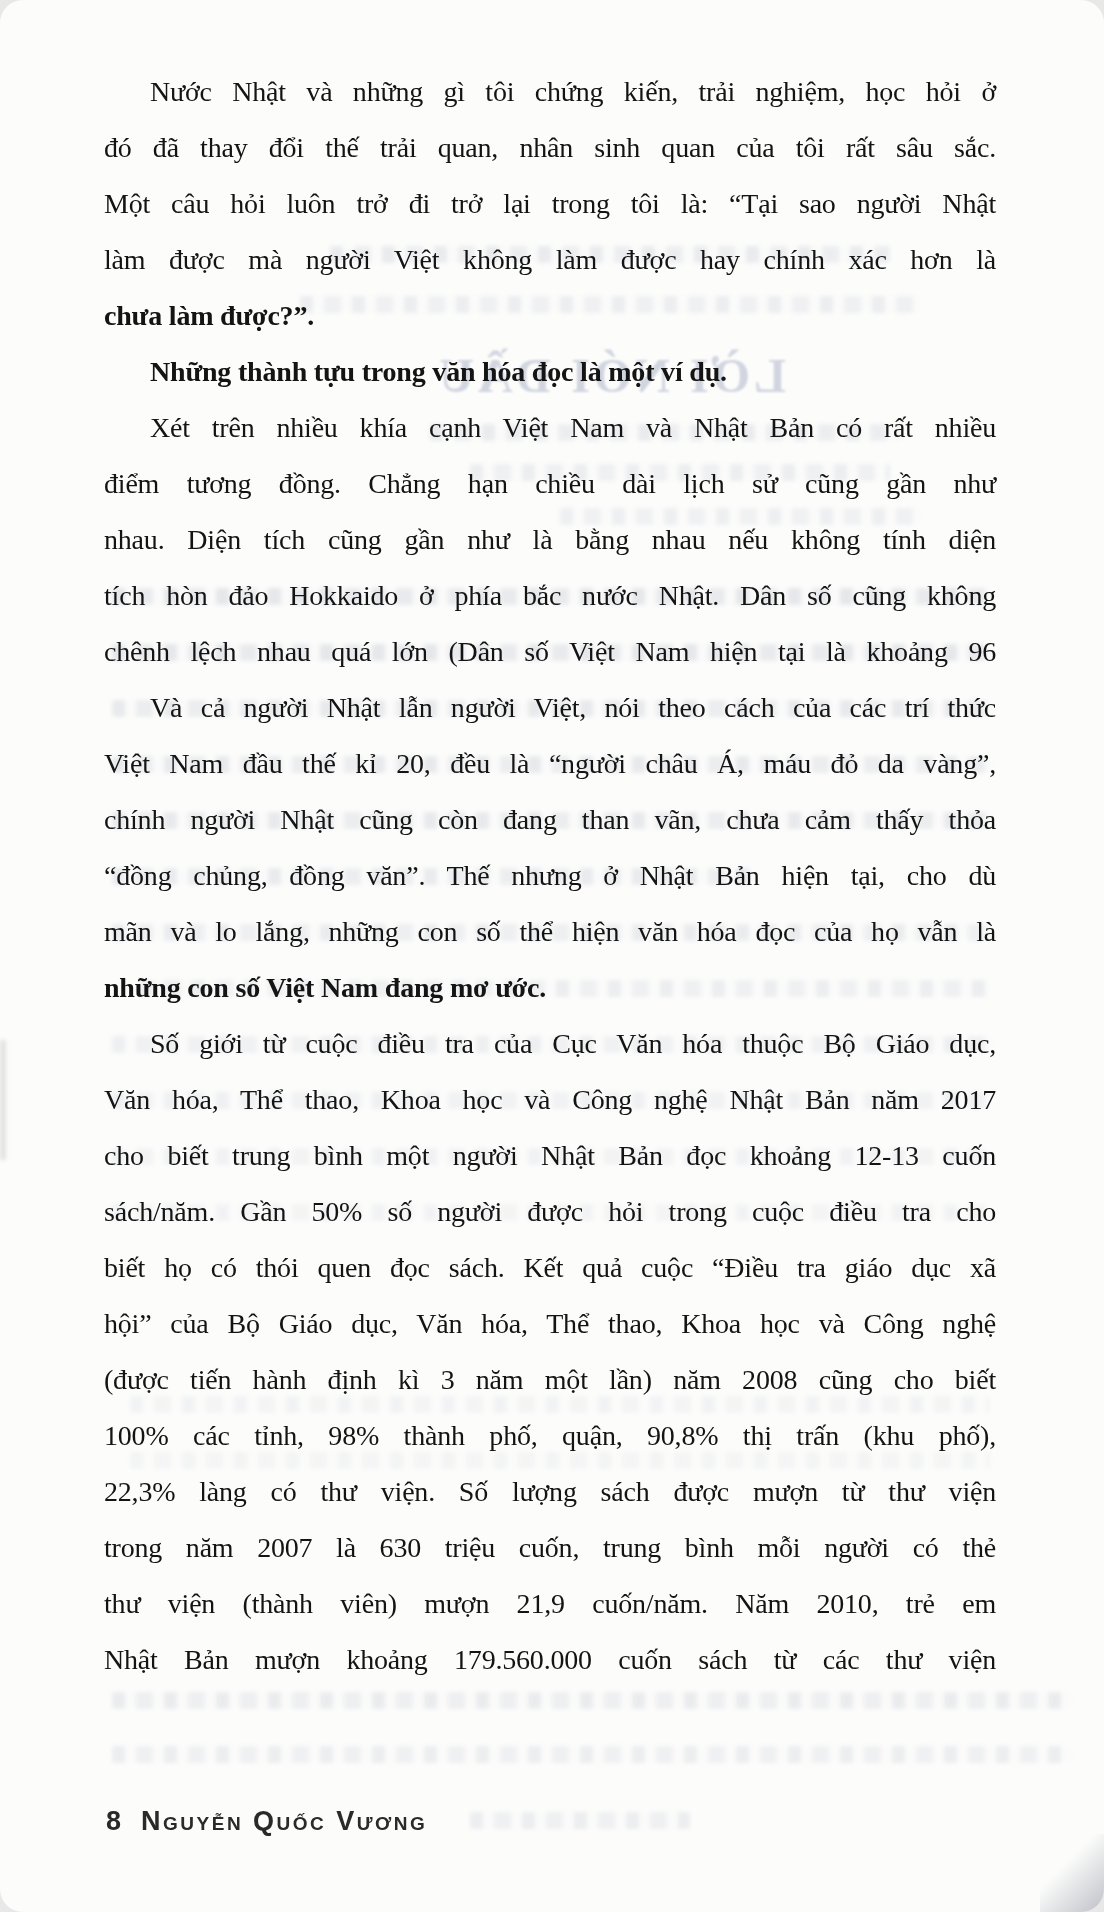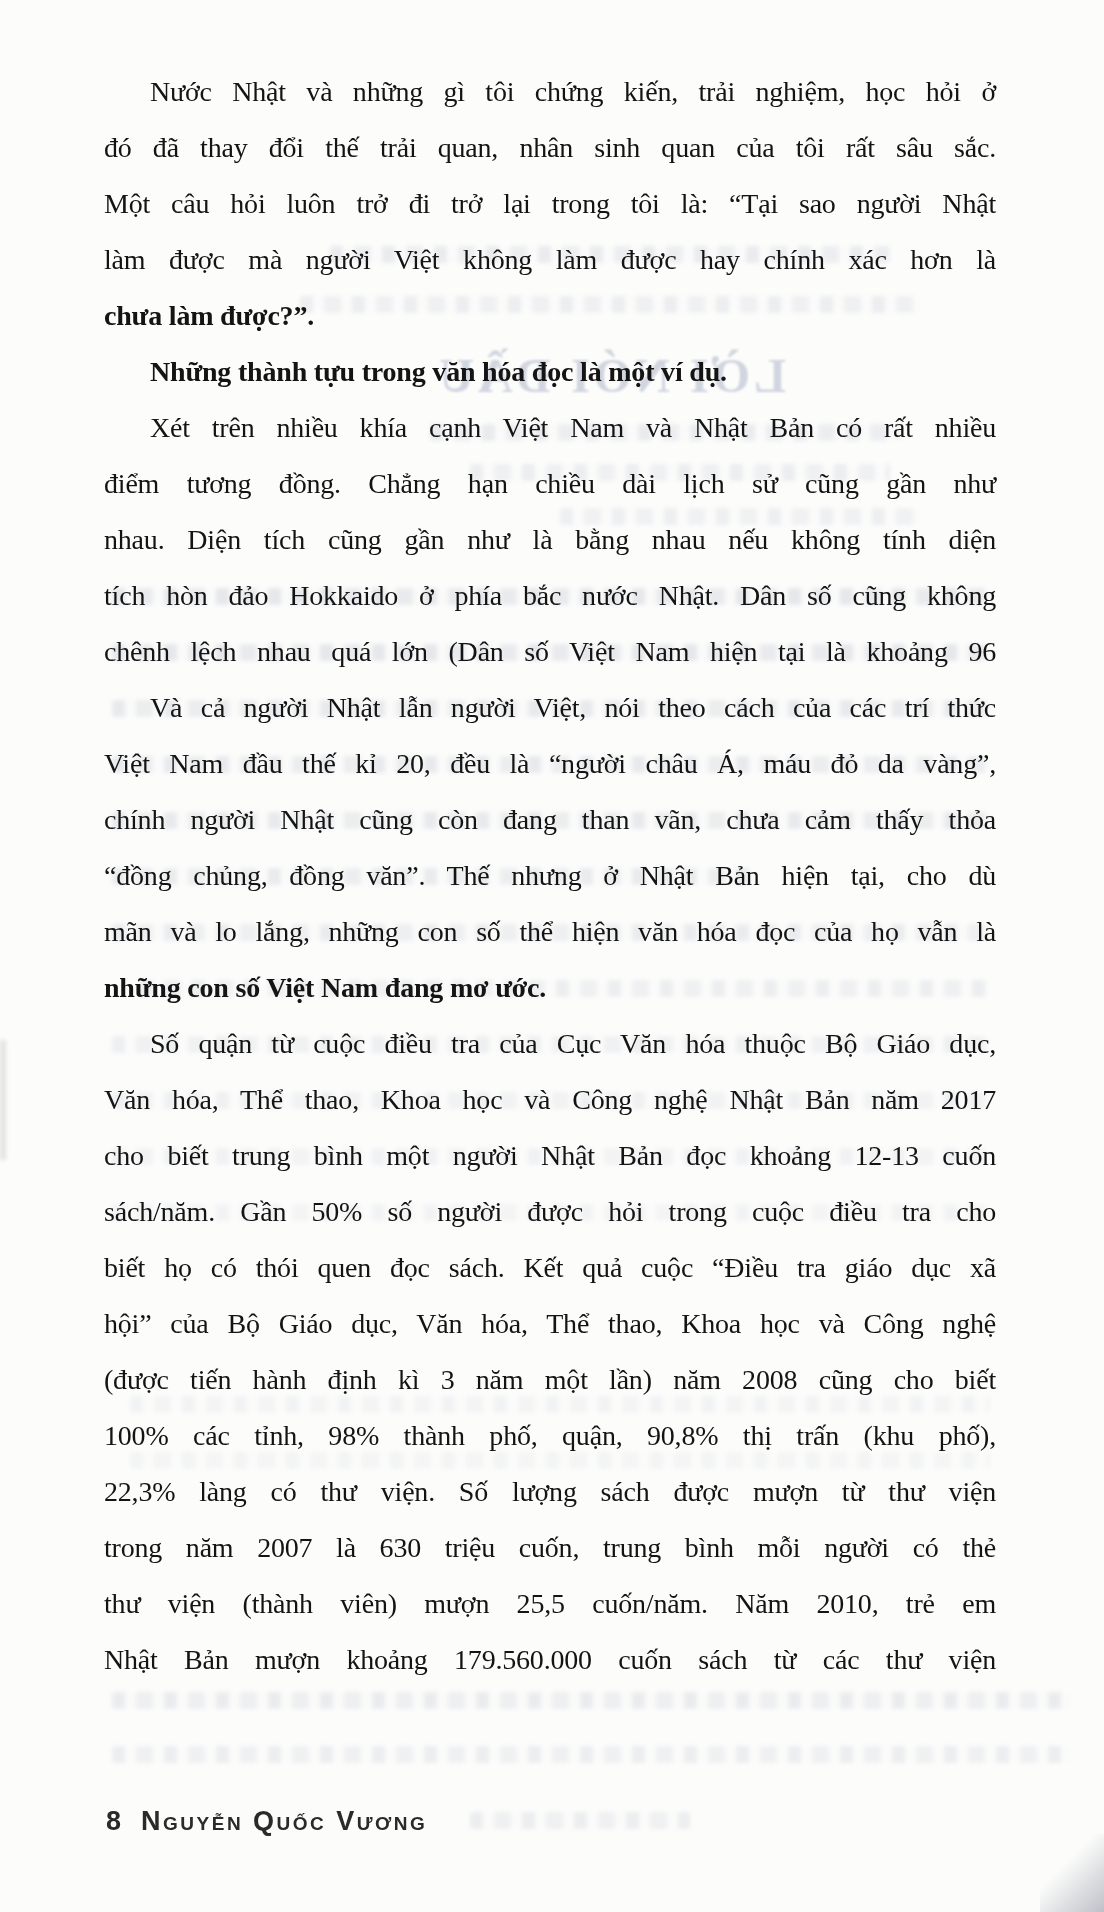--- a/index.html
+++ b/index.html
@@ -4,20 +4,21 @@
 <style>
   html,body{margin:0;padding:0;background:#e8e8e8;}
   .page{
     position:relative;
     width:1104px;height:1912px;
     margin:0 auto;
     background:#fcfcfb;
     overflow:hidden;
     font-family:"Liberation Serif","DejaVu Serif",serif;
     color:#141414;
+    border-radius:23px;
   }
   .text-block{
     position:absolute;
     left:104px;top:64px;width:892px;
   }
   .para{margin:0;padding:0;}
   .line{
     height:56px;
     line-height:56px;
     font-size:28px;
@@ -125,31 +126,31 @@
       </div>
       <div class="para">
         <div class="line first">Và cả người Nhật lẫn người Việt, nói theo cách của các trí thức</div>
         <div class="line">Việt Nam đầu thế kỉ 20, đều là “người châu Á, máu đỏ da vàng”,</div>
         <div class="line">chính người Nhật cũng còn đang than vãn, chưa cảm thấy thỏa</div>
         <div class="line">“đồng chủng, đồng văn”. Thế nhưng ở Nhật Bản hiện tại, cho dù</div>
         <div class="line">mãn và lo lắng, những con số thể hiện văn hóa đọc của họ vẫn là</div>
         <div class="line end">những con số Việt Nam đang mơ ước.</div>
       </div>
       <div class="para">
-        <div class="line first">Số quận từ cuộc điều tra của Cục Văn hóa thuộc Bộ Giáo dục,</div>
+        <div class="line first">Số giới từ cuộc điều tra của Cục Văn hóa thuộc Bộ Giáo dục,</div>
         <div class="line">Văn hóa, Thể thao, Khoa học và Công nghệ Nhật Bản năm 2017</div>
         <div class="line">cho biết trung bình một người Nhật Bản đọc khoảng 12-13 cuốn</div>
         <div class="line">sách/năm. Gần 50% số người được hỏi trong cuộc điều tra cho</div>
         <div class="line">biết họ có thói quen đọc sách. Kết quả cuộc “Điều tra giáo dục xã</div>
         <div class="line">hội” của Bộ Giáo dục, Văn hóa, Thể thao, Khoa học và Công nghệ</div>
         <div class="line">(được tiến hành định kì 3 năm một lần) năm 2008 cũng cho biết</div>
         <div class="line">100% các tỉnh, 98% thành phố, quận, 90,8% thị trấn (khu phố),</div>
         <div class="line">22,3% làng có thư viện. Số lượng sách được mượn từ thư viện</div>
         <div class="line">trong năm 2007 là 630 triệu cuốn, trung bình mỗi người có thẻ</div>
-        <div class="line">thư viện (thành viên) mượn 25,5 cuốn/năm. Năm 2010, trẻ em</div>
+        <div class="line">thư viện (thành viên) mượn 21,9 cuốn/năm. Năm 2010, trẻ em</div>
         <div class="line">Nhật Bản mượn khoảng 179.560.000 cuốn sách từ các thư viện</div>
       </div>
     </div>
 
   <div class="footer">
     <span class="pagenum">8</span>
     <span class="author">Nguyễn Quốc Vương</span>
   </div>
 
   <div class="edge-shade"></div>

